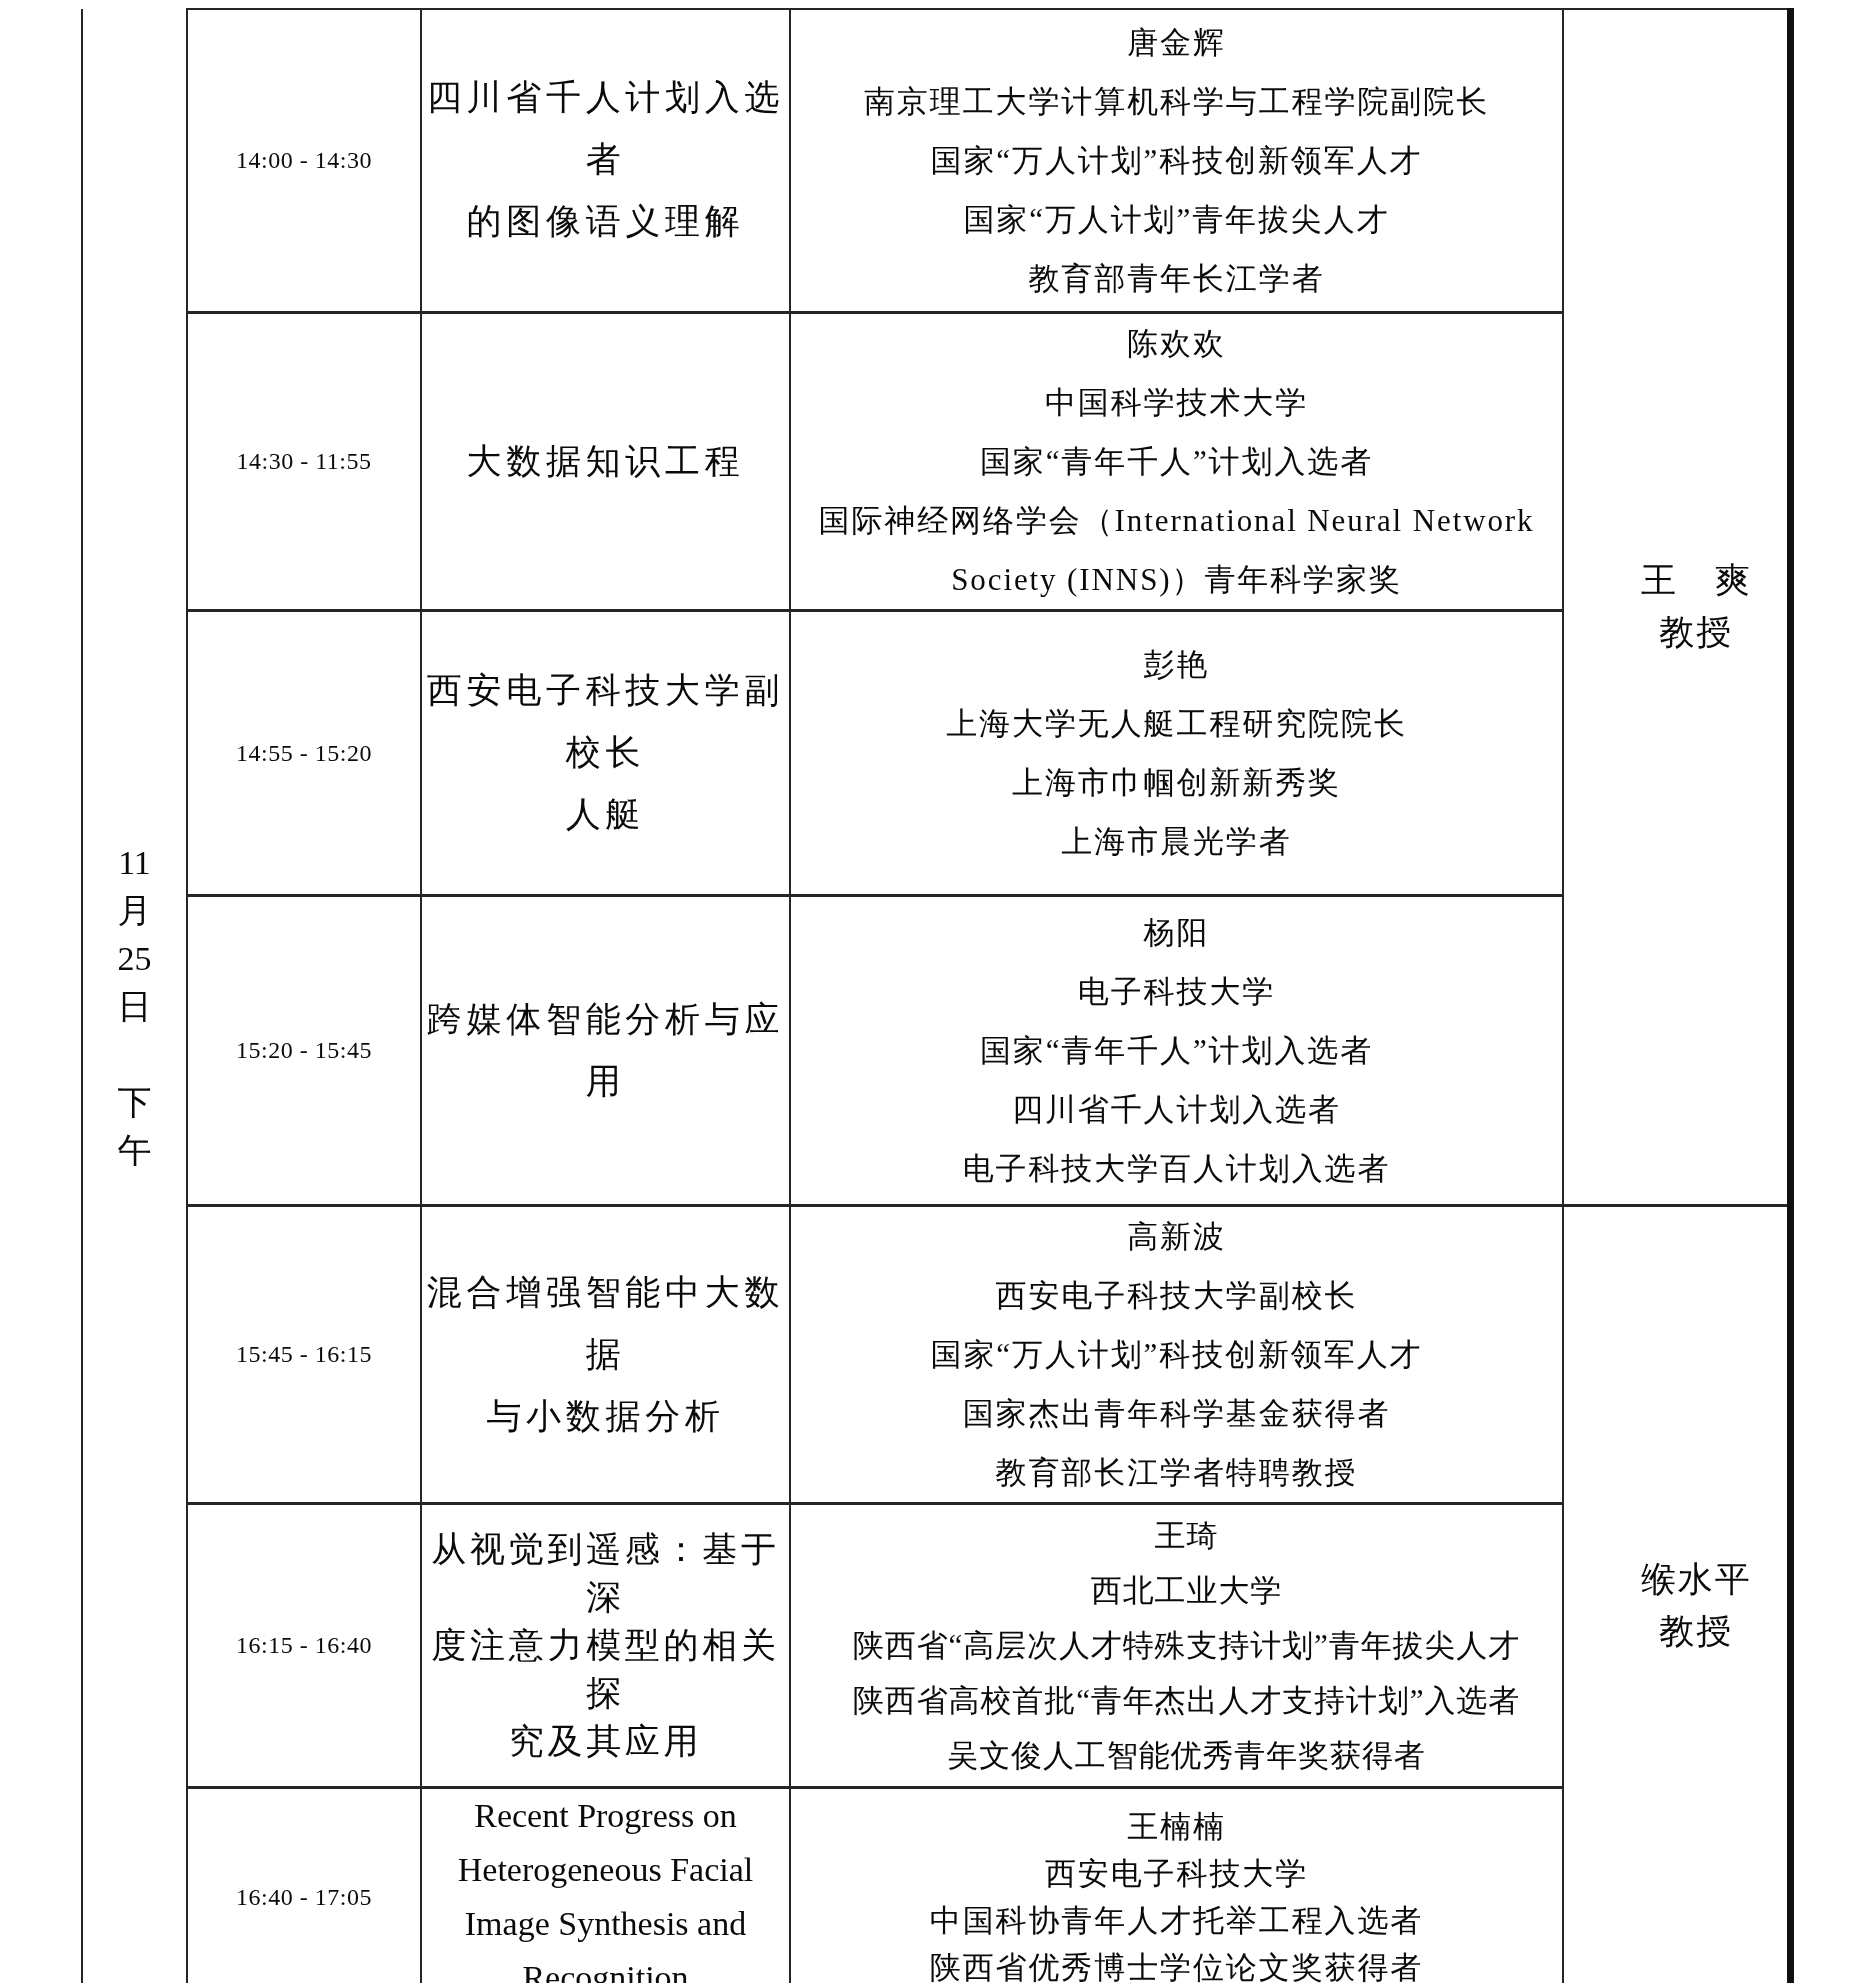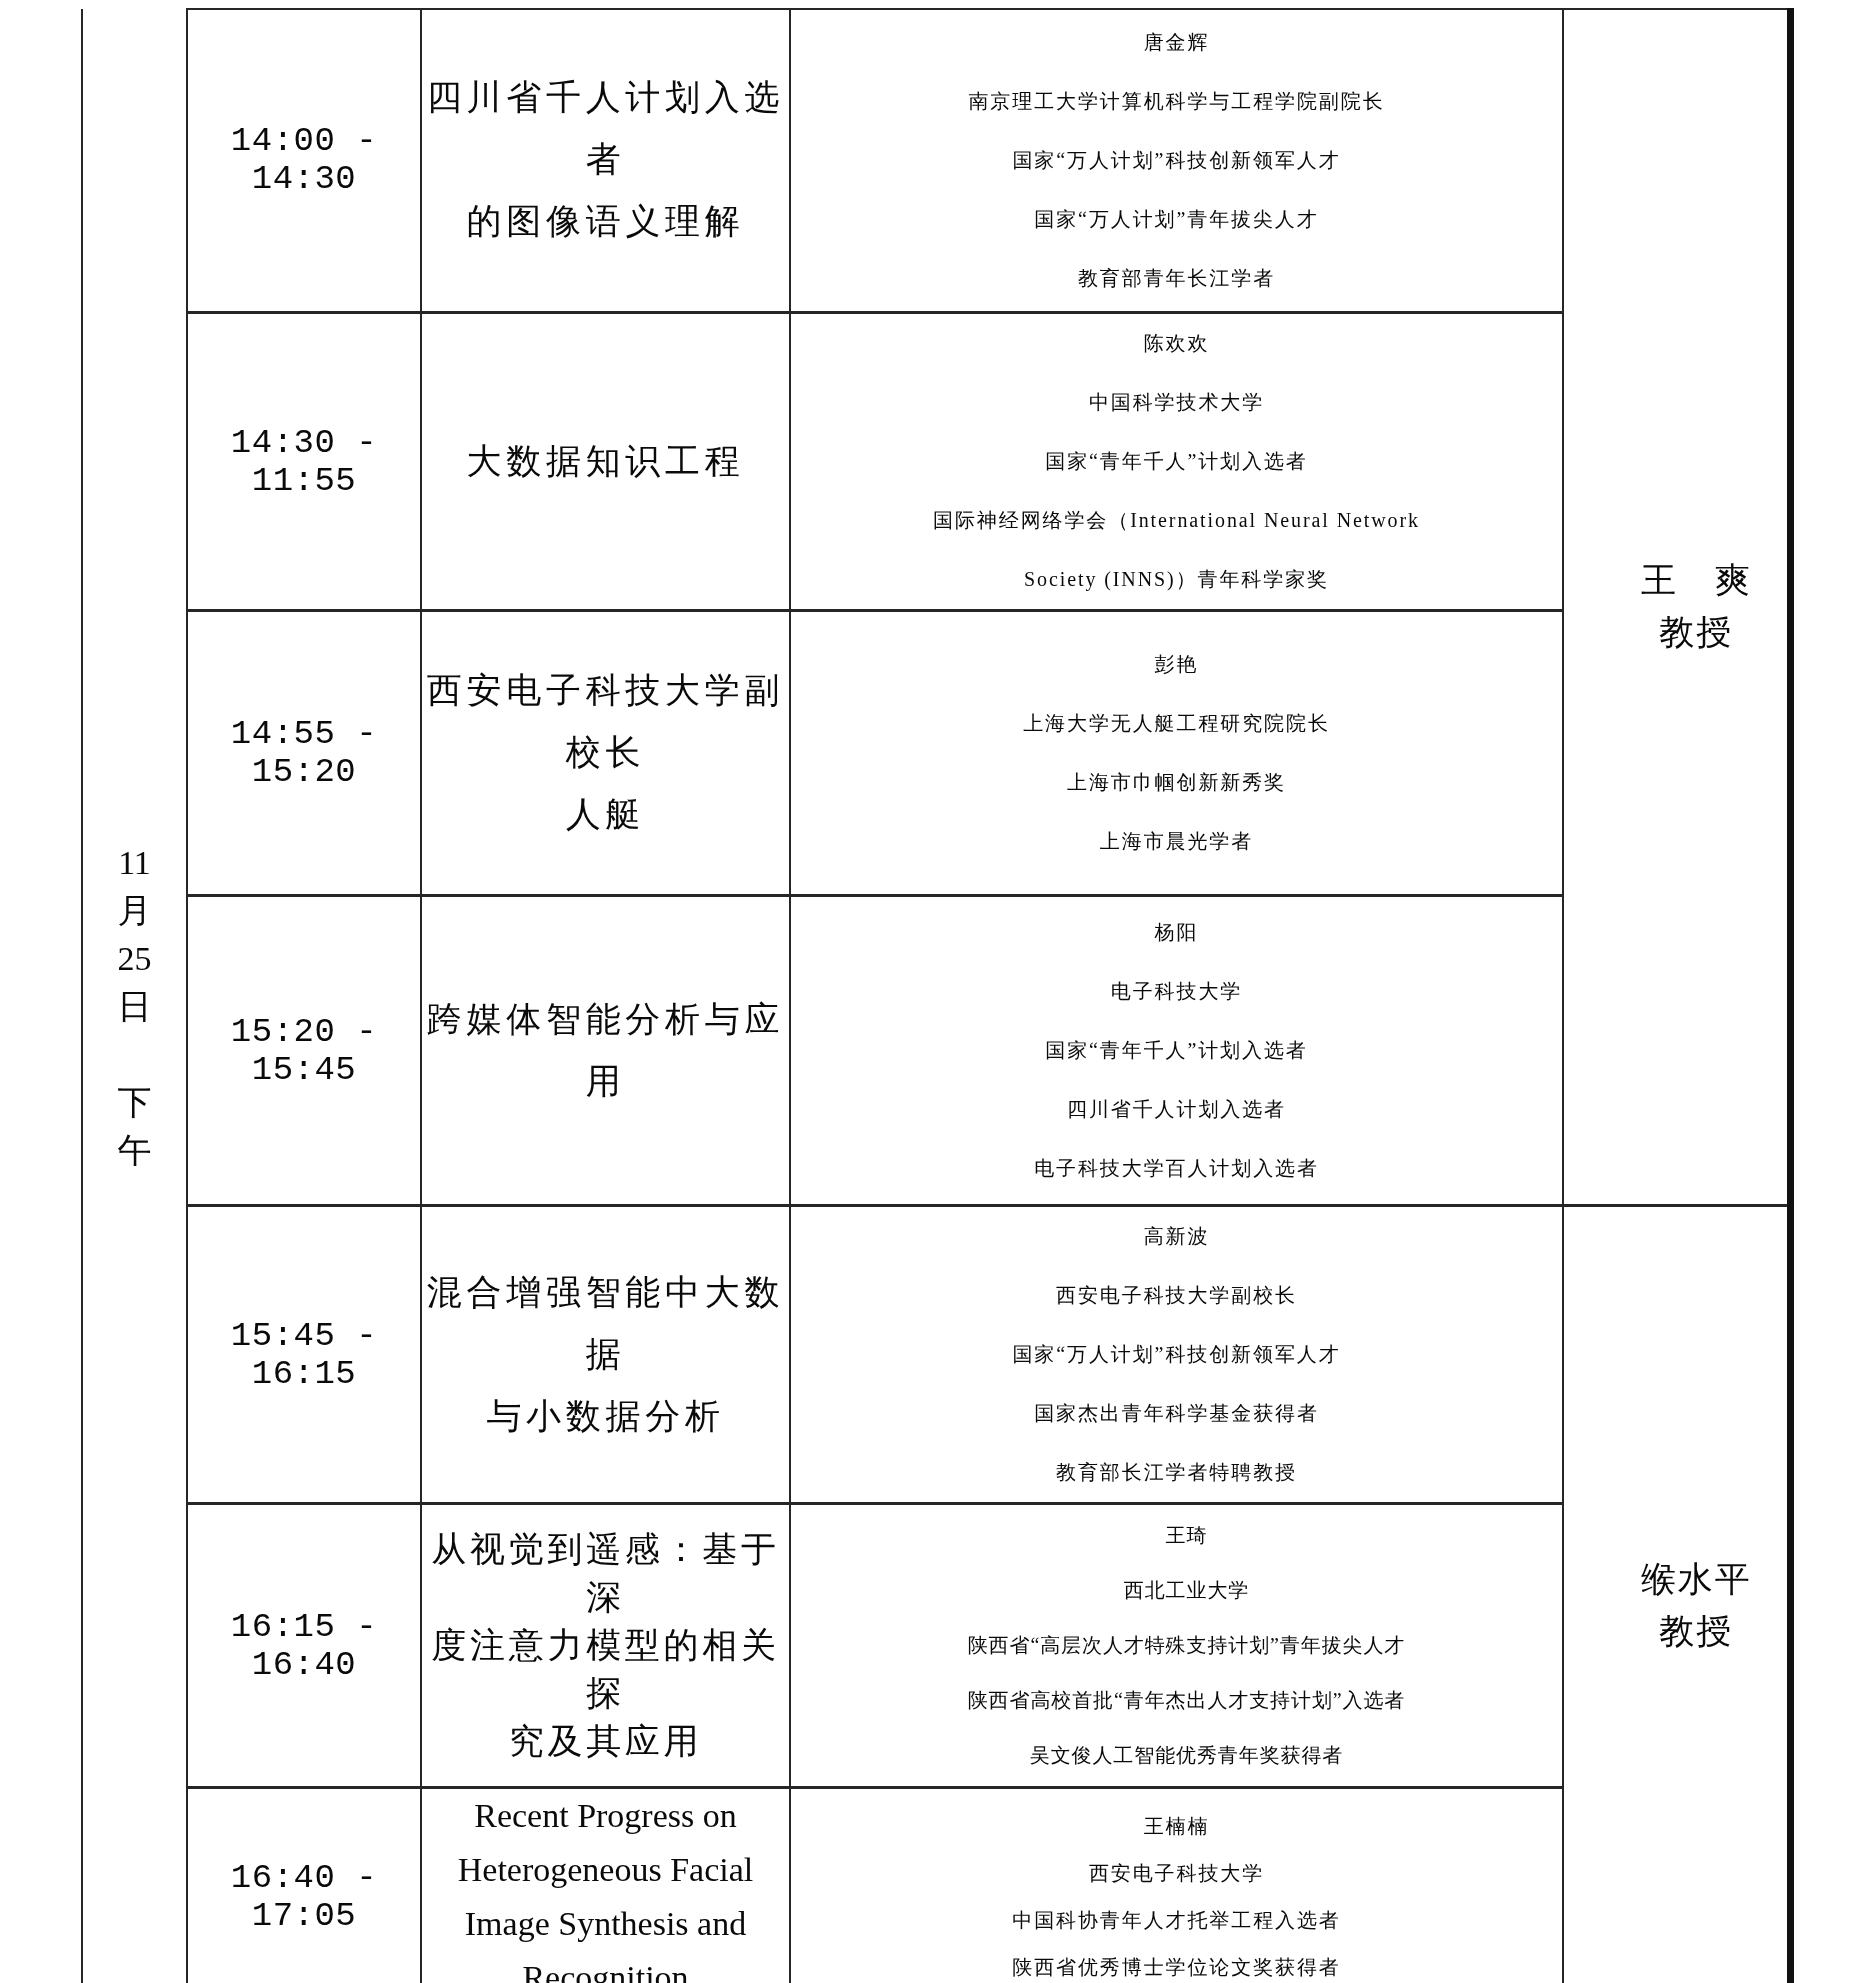--- a/index.html
+++ b/index.html
@@ -16,23 +16,23 @@
     border:2.8px solid #262626;
     border-top-width:3.7px;border-bottom-width:3.7px;
     text-align:center;vertical-align:middle;
     white-space:pre-line;padding:0;overflow:hidden;
   }
   tr.r1 > td{border-top-width:2.8px;}
   td.date{
     border-top:none;
     font-size:34px;line-height:48px;letter-spacing:0;
   }
-  td.time{font-size:34px;letter-spacing:0.5px;font-family:Liberation Mono, monospace;}
+  td.time{font-size:24px;letter-spacing:0.5px;}
   td.title{font-size:35px;line-height:62px;letter-spacing:4.7px;}
-  td.speaker{font-size:20px;line-height:59px;letter-spacing:1.9px;}
+  td.speaker{font-size:31px;line-height:59px;letter-spacing:1.9px;}
   td.chair{
     font-size:35px;line-height:52px;letter-spacing:1.9px;
     border-right-width:7.5px;border-right-color:#111111;padding-left:42px;
   }
   td.chair-top{border-top-width:5.6px;}
   tr.r6 td.title{line-height:48px;letter-spacing:3.7px;}
   tr.r6 td.speaker{line-height:55px;letter-spacing:0.9px;padding-left:20px;}
   tr.r7 td.title{line-height:54px;font-size:34px;letter-spacing:0;}
   tr.r7 td.speaker{line-height:47px;}
 </style>

